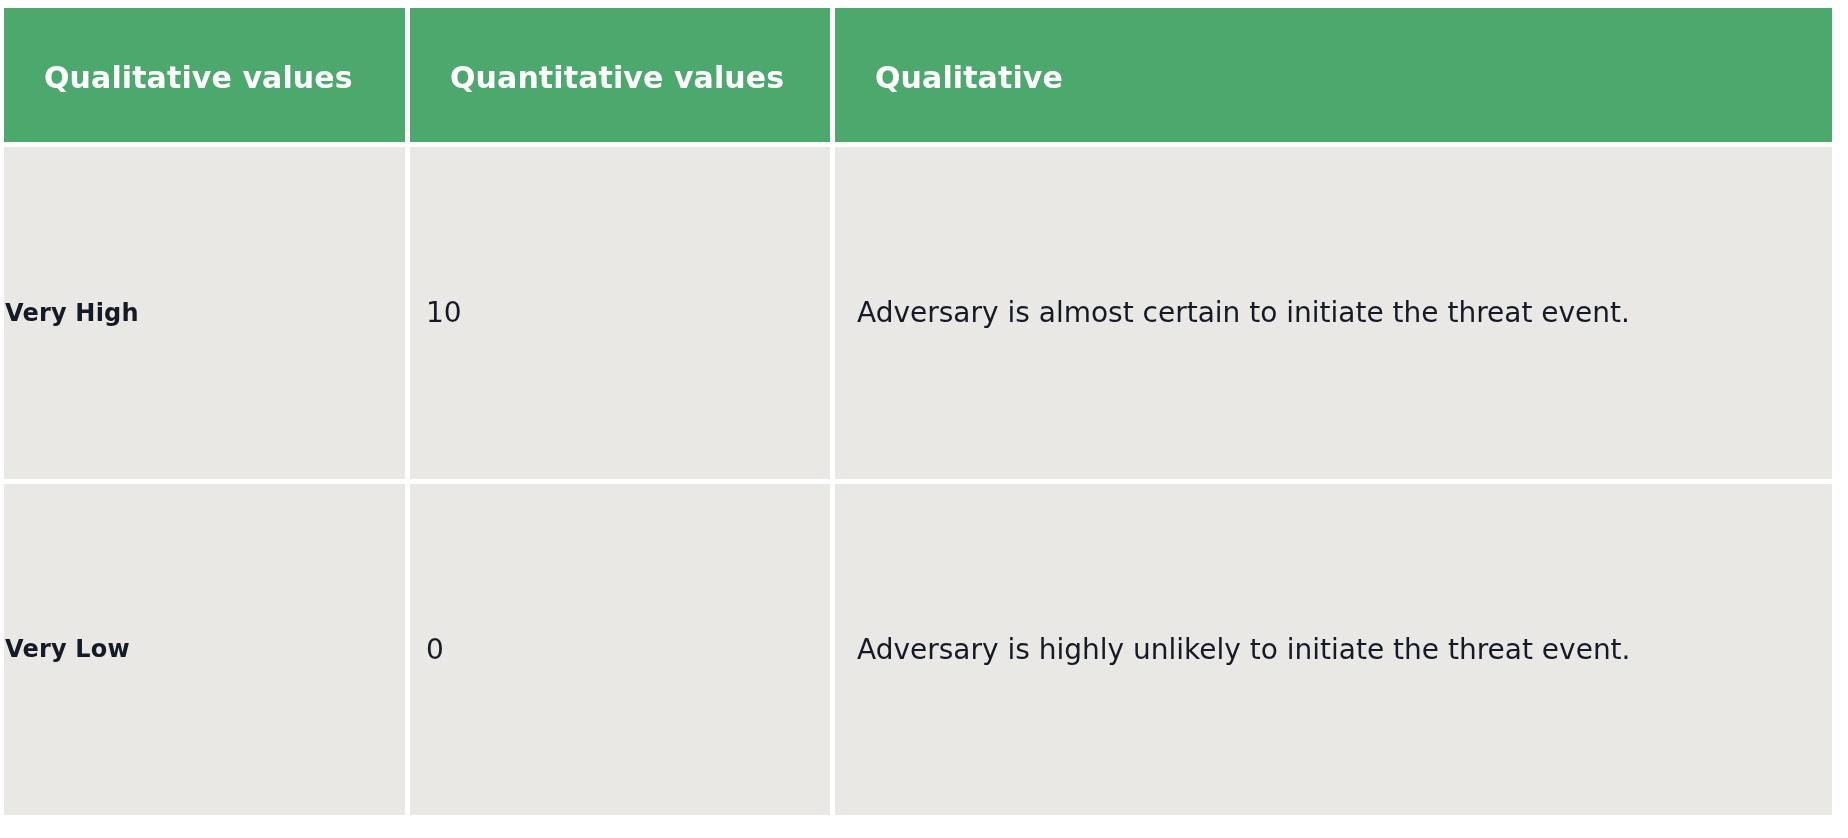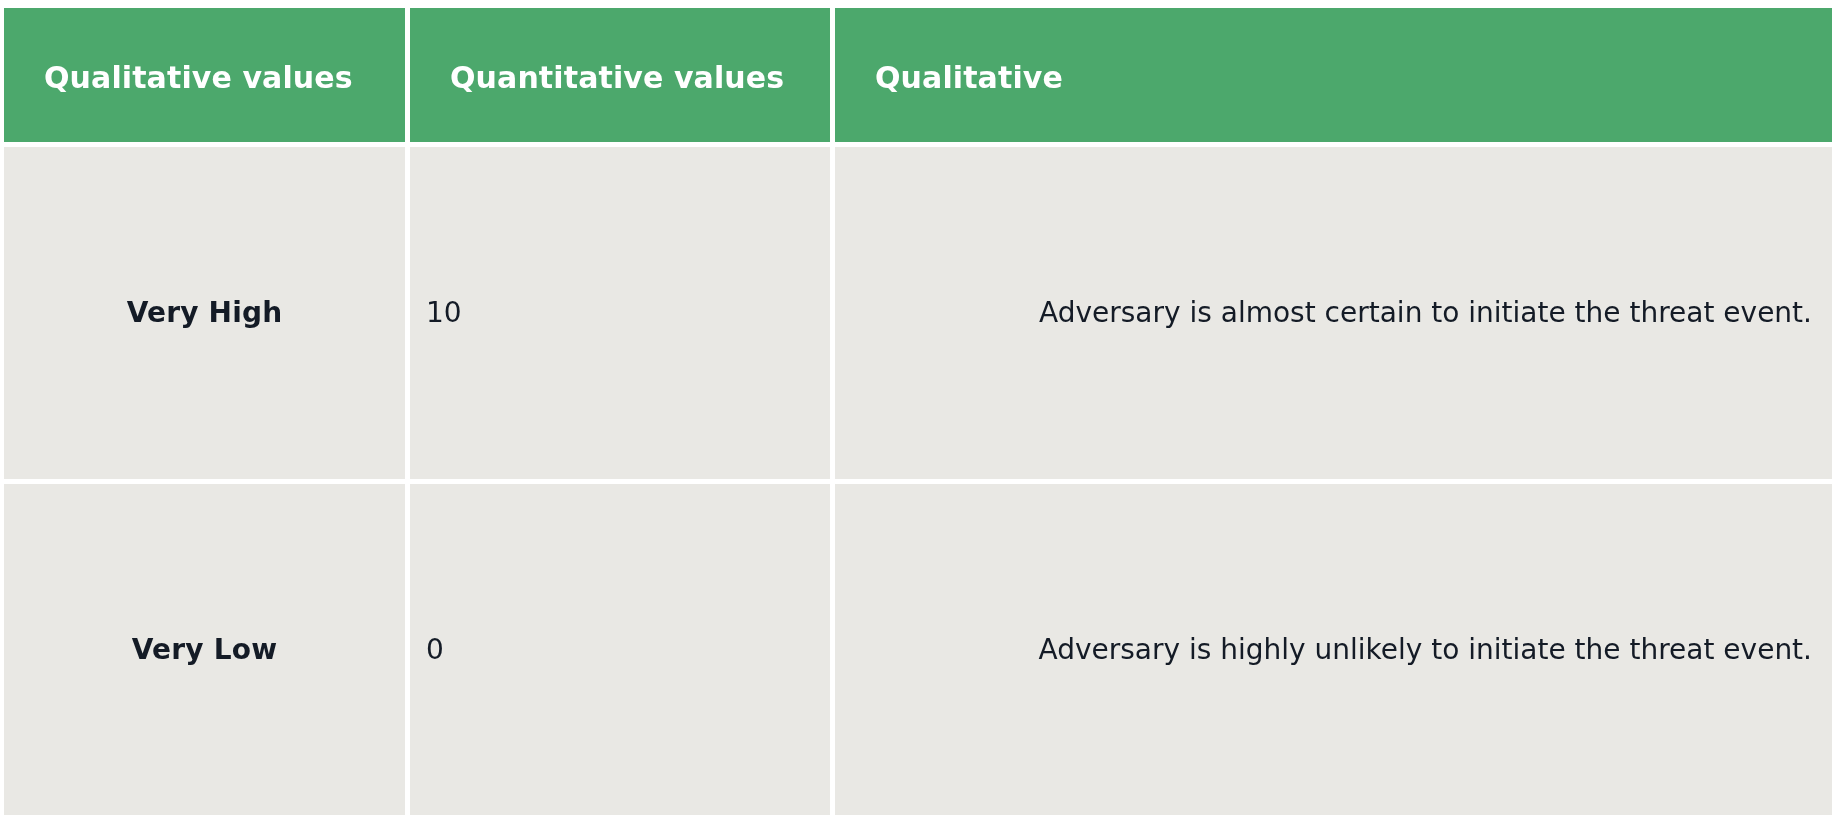--- a/index.html
+++ b/index.html
@@ -51,35 +51,35 @@
     height: 115px;
     vertical-align: middle;
     color: #141b26;
     font-size: 28px;
   }
 
   tbody tr.row-odd td  { background: #e9e8e4; }
   tbody tr.row-even td { background: #f4f3f1; }
 
   td.cell-qual {
-    text-align: center;
+    text-align: left;
     font-weight: bold;
-    font-size: 28px;
+    font-size: 24px;
     letter-spacing: 0.2px;
   }
 
   td.cell-quant {
     text-align: left;
     padding-left: 16px;
     font-weight: normal;
   }
 
   td.cell-desc {
-    text-align: right;
-    padding-left: 43px;
+    text-align: left;
+    padding-left: 22px;
     padding-right: 20px;
     font-weight: normal;
   }
 </style>
 </head>
 <body>
 
 <div class="table-wrap">
   <table class="risk-table">
     <colgroup>

